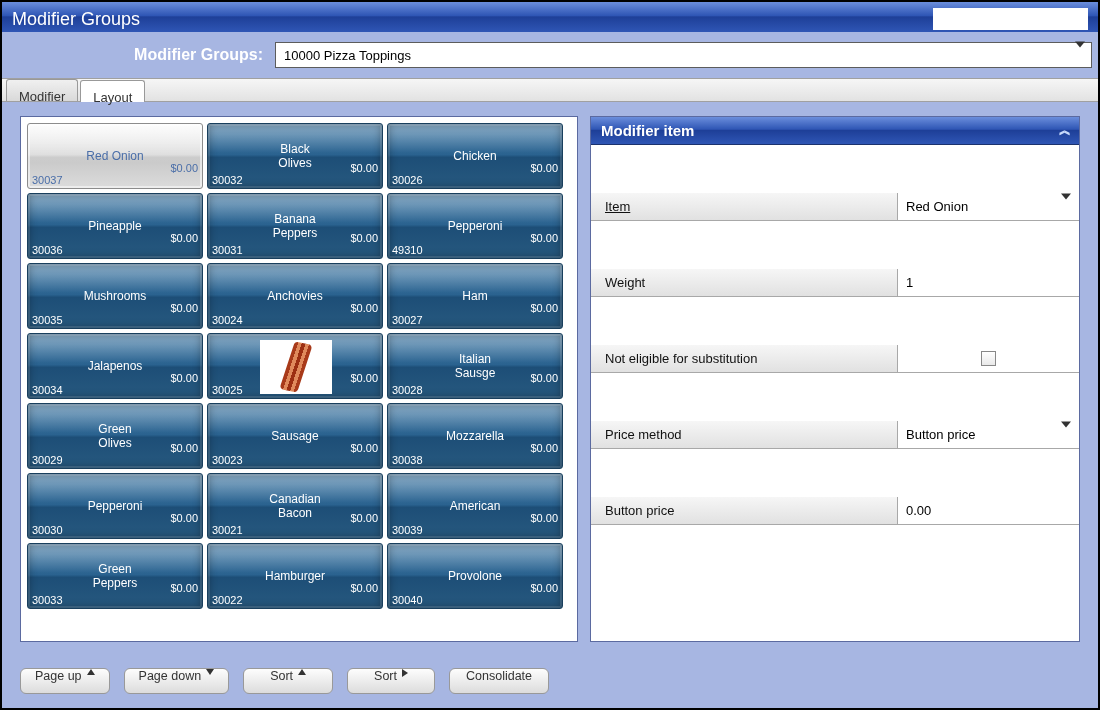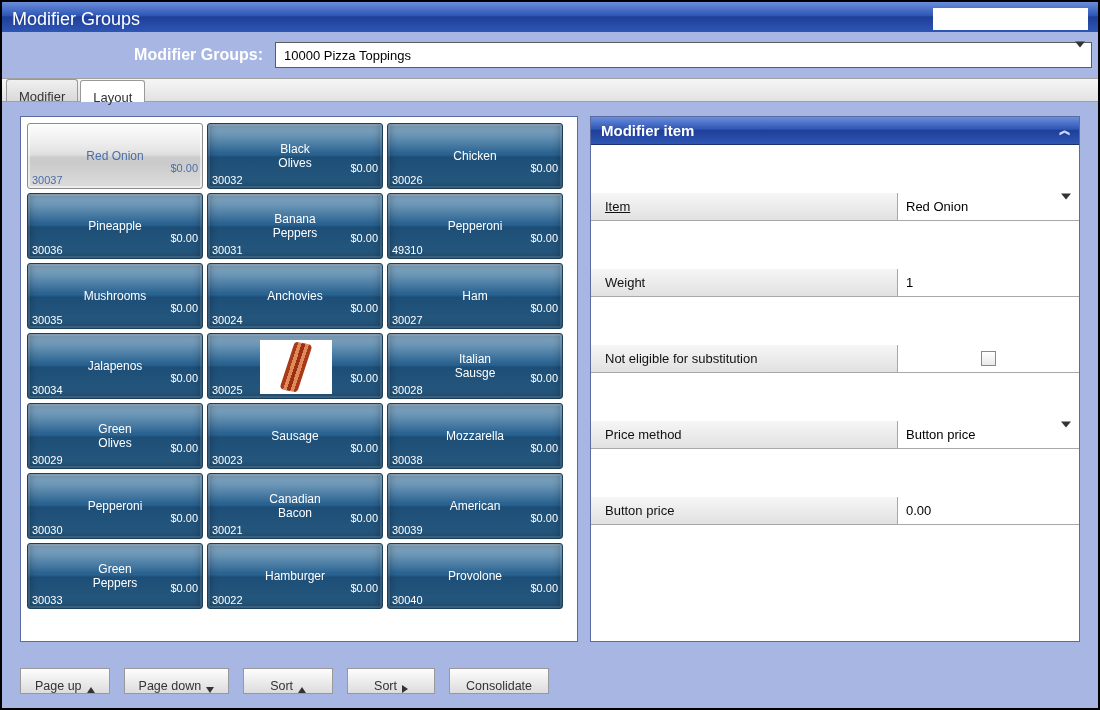--- a/index.html
+++ b/index.html
@@ -204,24 +204,24 @@
   .bottom-buttons {
     margin-top: 26px;
     display: flex;
     gap: 14px;
   }
   .btn {
     height: 26px;
     padding: 0 14px;
     background: linear-gradient(to bottom, #fdfdfd, #dcdcdc);
     border: 1px solid #999;
-    border-radius: 0;
+    border-radius: 6px;
     font-size: 12.5px;
     color: #333;
-    display: inline-flex; align-items: flex-end; gap: 5px;
+    display: inline-flex; align-items: flex-start; gap: 5px;
     cursor: pointer;
   }
   .tri-up { width:0;height:0;border-left:4px solid transparent;border-right:4px solid transparent;border-bottom:6px solid #333;}
   .tri-down { width:0;height:0;border-left:4px solid transparent;border-right:4px solid transparent;border-top:6px solid #333;}
   .tri-right { width:0;height:0;border-top:4px solid transparent;border-bottom:4px solid transparent;border-left:6px solid #333;}
   .caret-down { width:0;height:0;border-left:5px solid transparent;border-right:5px solid transparent;border-top:6px solid #333;}
 </style>
 </head>
 <body>
 

